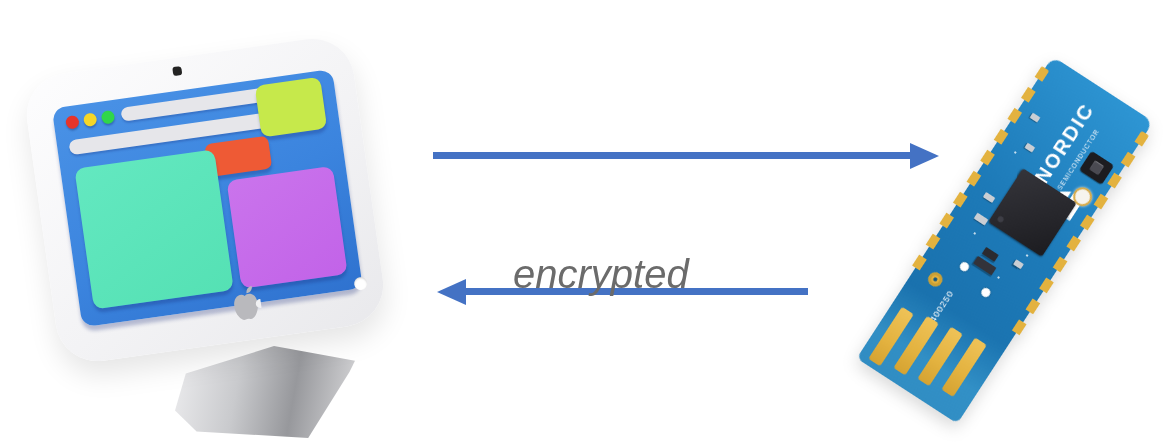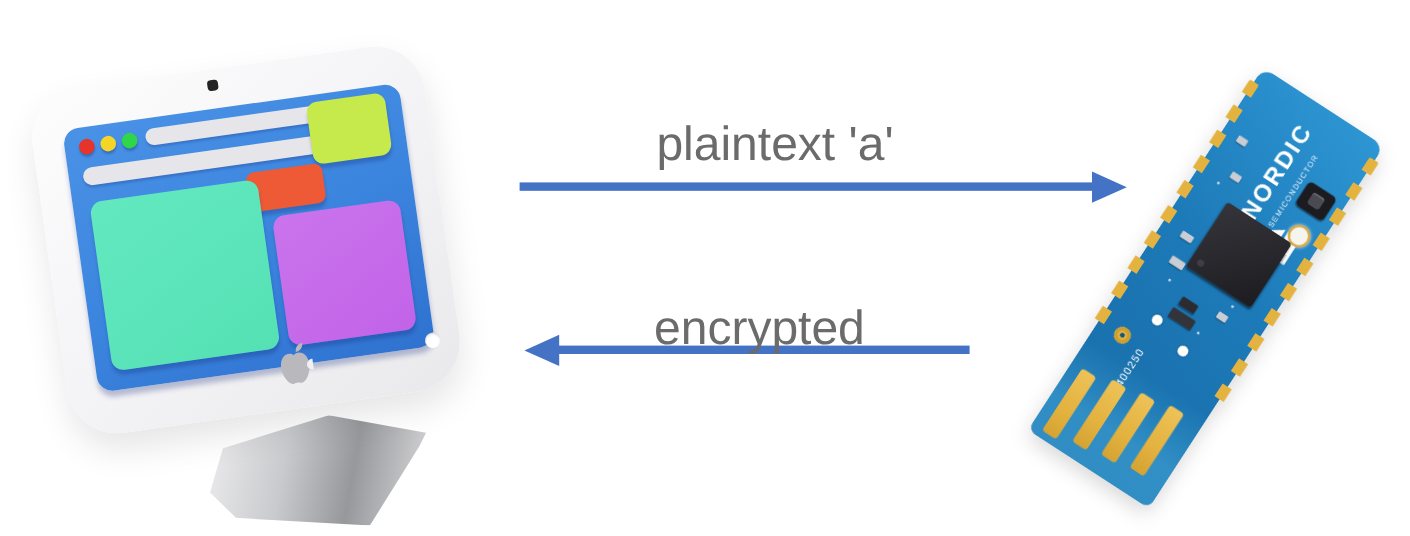--- a/index.html
+++ b/index.html
@@ -2,21 +2,21 @@
 <html style="--arrow: #4472c4; --label-text: #6b6b6b; --screen-blue: #3b84de; --traffic-red: #e6342b; --traffic-yellow: #f5d628; --traffic-green: #30d64a; --pill-gray: #e6e6ea; --card-teal: #55e1b4; --card-orange: #ee5a35; --card-lime: #c6e94b; --card-purple: #c263e8; --pcb-blue: #1d7ab8; --pcb-gold: #e3b23f; --chip-black: #26262b; --apple-gray: #b9b9bd;"><head>
 <meta charset="utf-8">
 <style>
   html,body{margin:0;padding:0;background:#ffffff;}
   body{font-family:"Liberation Sans","DejaVu Sans",sans-serif;}
   .canvas{position:relative;width:1175px;height:447px;background:#fff;overflow:hidden;}
 
   
   .label{position:absolute;color:var(--label-text,#6b6b6b);font-size:40px;white-space:nowrap;line-height:53px;}
   .label-top{left:547px;top:94px;}
-  .label-bottom{left:545px;top:248px;}
+  .label-bottom{left:513px;top:248px;font-style:italic;}
   .shaft{position:absolute;background:var(--arrow,#4472c4);height:7px;}
   .shaft-top{left:433px;top:152px;width:477px;}
   .shaft-bottom{left:464px;top:288px;width:344px;}
   .head{position:absolute;width:0;height:0;border-top:13px solid transparent;border-bottom:13px solid transparent;}
   .head-right{left:910px;top:143px;border-left:29px solid var(--arrow,#4472c4);}
   .head-left{left:437px;top:279px;border-right:29px solid var(--arrow,#4472c4);}
 
   
   .computer{position:absolute;left:15px;top:28px;width:395px;height:419px;}
   .stand{position:absolute;left:160px;top:318px;width:180px;height:92px;
@@ -123,21 +123,20 @@
         <path d="M57 24 C57 10 67 2 78 2 C78 15 68 24 57 24 Z" fill="#b9b9bd"></path>
         <path d="M50 32 C42 23 27 25 19 35 C6 50 9 81 22 99 C28 108 37 113 43 110 C47 108 53 108 57 110 C63 113 72 108 78 99 C91 81 94 50 81 35 C73 25 58 23 50 32 Z" fill="#b9b9bd"></path>
         <circle cx="98" cy="64" r="15" fill="#f1f1f3"></circle>
       </svg>
       <div class="power-dot"></div>
     </div>
   </div>
 
   <div class="shaft shaft-top"></div>
   <div class="head head-right"></div>
-  <div class="label label-top">plaintext 'a'</div>
 
   <div class="shaft shaft-bottom"></div>
   <div class="head head-left"></div>
   <div class="label label-bottom">
     <div>encrypted</div>
   </div>
 
   <div class="dongle">
     <div class="board">
       <div class="usb-zone"></div>

